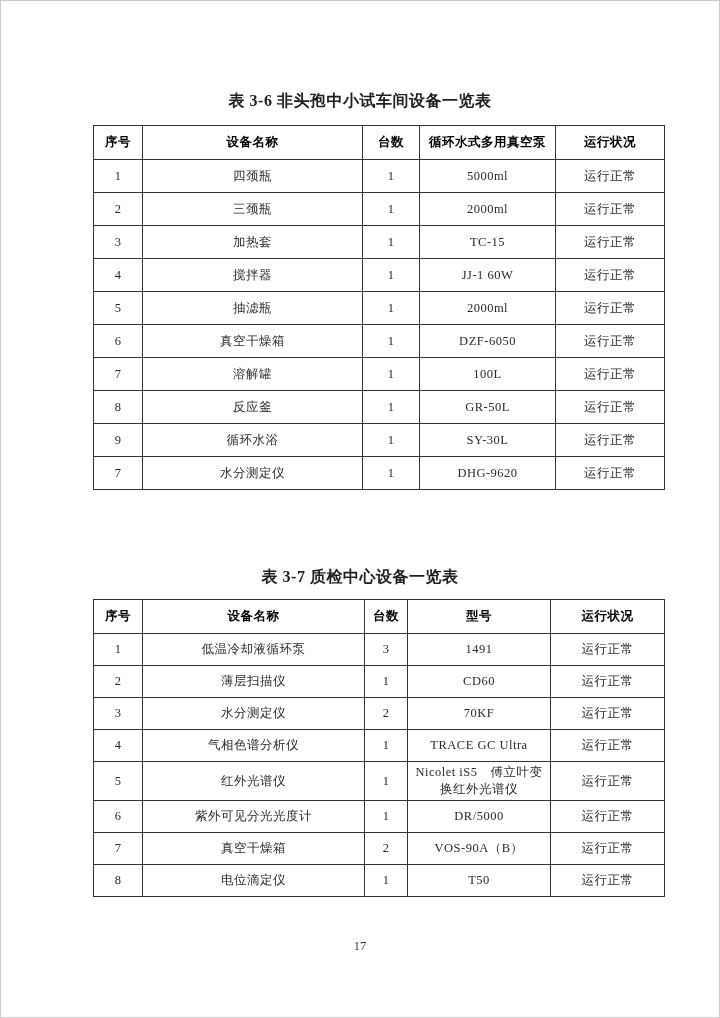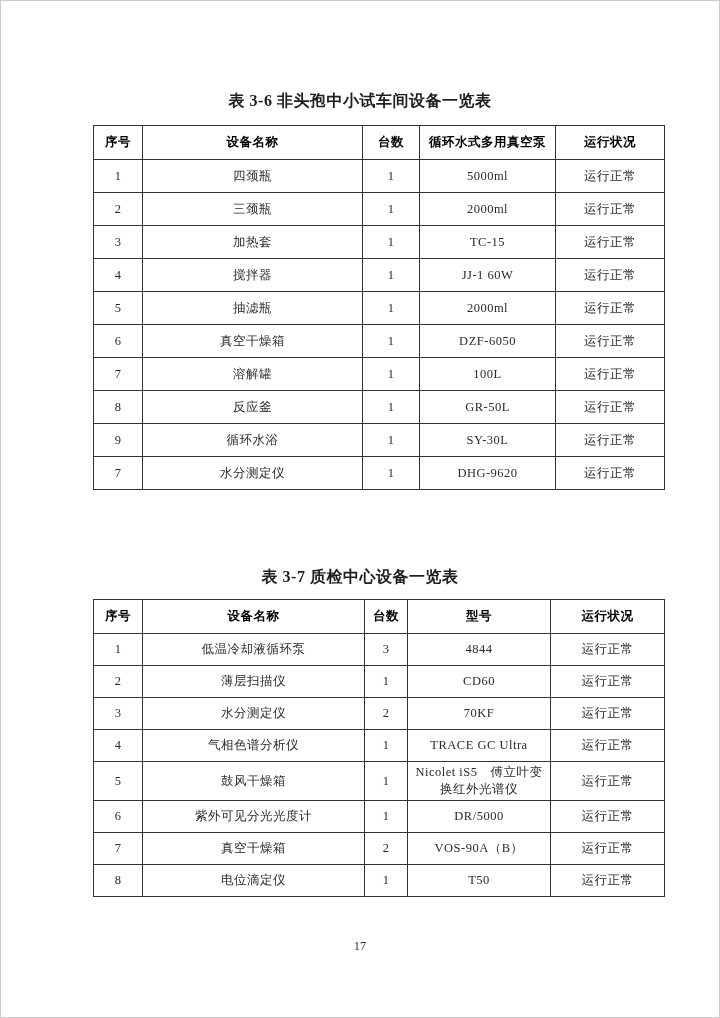--- a/index.html
+++ b/index.html
@@ -172,21 +172,21 @@
           <th class="col2">台数</th>
           <th class="col3">型号</th>
           <th class="col4">运行状况</th>
         </tr>
       </thead>
       <tbody>
         <tr>
           <td class="col0">1</td>
           <td class="col1">低温冷却液循环泵</td>
           <td class="col2">3</td>
-          <td class="col3">4844</td>
+          <td class="col3">1491</td>
           <td class="col4">运行正常</td>
         </tr>
         <tr>
           <td class="col0">2</td>
           <td class="col1">薄层扫描仪</td>
           <td class="col2">1</td>
           <td class="col3">CD60</td>
           <td class="col4">运行正常</td>
         </tr>
         <tr>
@@ -198,21 +198,21 @@
         </tr>
         <tr>
           <td class="col0">4</td>
           <td class="col1">气相色谱分析仪</td>
           <td class="col2">1</td>
           <td class="col3">TRACE GC Ultra</td>
           <td class="col4">运行正常</td>
         </tr>
         <tr>
           <td class="col0">5</td>
-          <td class="col1">鼓风干燥箱</td>
+          <td class="col1">红外光谱仪</td>
           <td class="col2">1</td>
           <td class="col3">Nicolet iS5　傅立叶变换红外光谱仪</td>
           <td class="col4">运行正常</td>
         </tr>
         <tr>
           <td class="col0">6</td>
           <td class="col1">紫外可见分光光度计</td>
           <td class="col2">1</td>
           <td class="col3">DR/5000</td>
           <td class="col4">运行正常</td>

